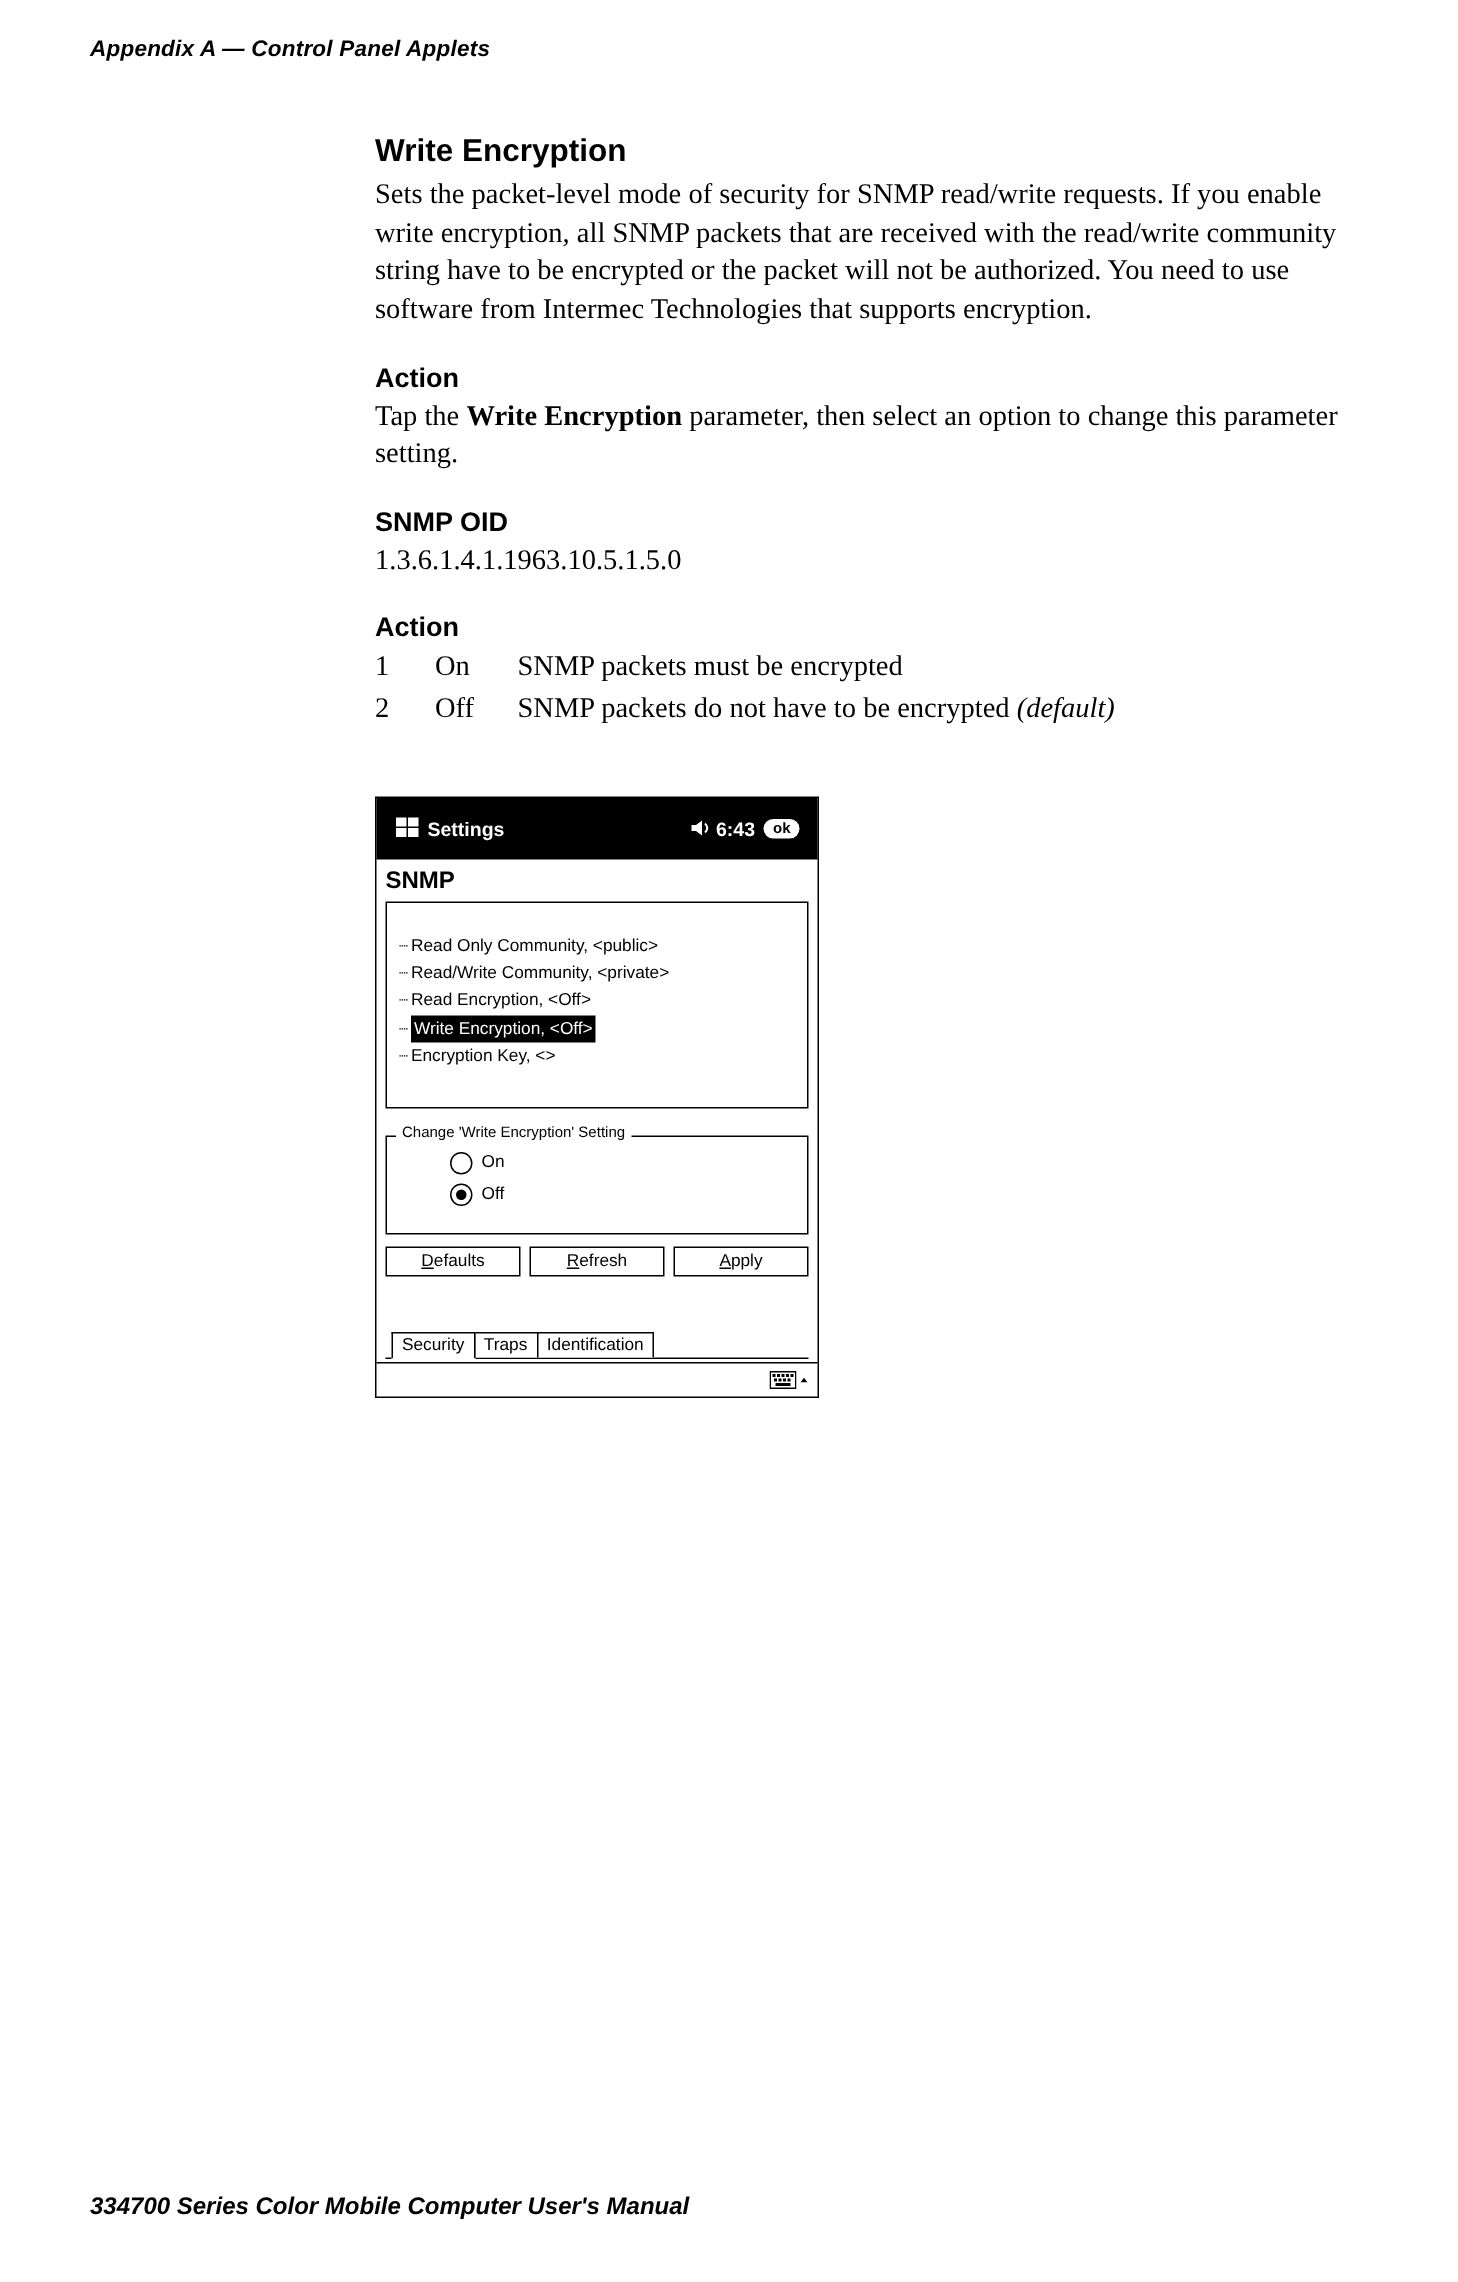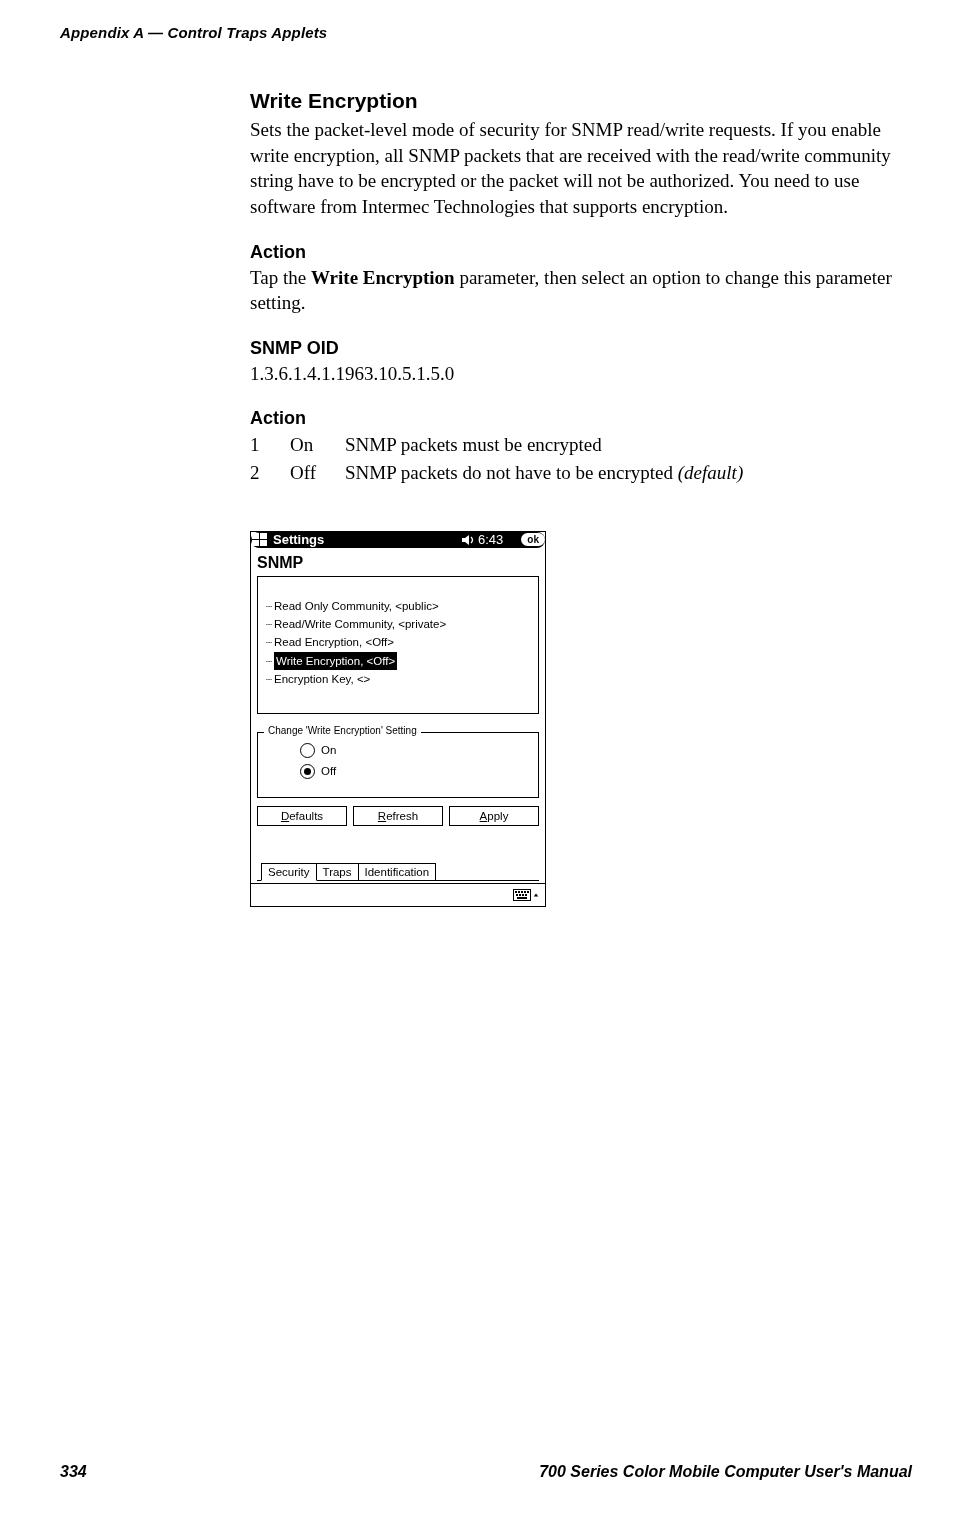--- a/index.html
+++ b/index.html
@@ -89,42 +89,41 @@
     border: 1px solid #000;
     margin-top: 44px;
     font-family: Tahoma, Arial, sans-serif;
     font-size: 12px;
     background: #fff;
     color: #000;
   }
   .title-bar {
     background: #000;
     color: #fff;
-    height: 16px;
+    height: 41px;
     display: flex;
     align-items: center;
-    padding: 0 0;
+    padding: 0 12px;
     font-weight: 700;
     font-size: 13px;
-    border-radius: 11px;
   }
   .title-bar .start-icon {
     width: 18px; height: 18px;
     margin-right: 4px;
     display: inline-flex;
     align-items: center;
     justify-content: center;
   }
   .title-bar .title-text { flex: 1; }
   .title-bar .speaker {
     display:inline-flex;
     align-items:center;
     margin-right:3px;
   }
-  .title-bar .clock { font-weight: 400; margin-right: 18px; }
+  .title-bar .clock { font-weight: 700; margin-right: 6px; }
   .title-bar .ok-badge {
     background:#fff;
     color:#000;
     border-radius: 10px;
     padding: 1px 6px;
     font-size:10px;
     font-weight:700;
   }
   .shot-body { padding: 6px 6px 2px 6px; }
   .group-label { font-weight: 700; font-size: 16px; margin-bottom:4px; }
@@ -231,34 +230,33 @@
   }
   .sip-row .kbd {
     display:inline-flex;
     align-items:center;
     gap:2px;
     font-size:11px;
   }
   .footer {
     margin-top: auto;
     display:flex;
-    justify-content: space-between;
     font-family: "Helvetica Neue", Arial, sans-serif;
     font-style: italic;
     font-weight:700;
     font-size:16px;
     padding-top: 20px;
   }
 </style>
 </head>
 <body>
 
 <div class="page">
 
-  <div class="running-header">Appendix  A    —   Control Traps Applets</div>
+  <div class="running-header">Appendix  A    —   Control Panel Applets</div>
 
   <div class="content">
 
     <h1 class="section-title">Write Encryption</h1>
     <p class="body-text">Sets the packet-level mode of security for SNMP read/write requests. If you enable write encryption, all SNMP packets that are received with the read/write community string have to be encrypted or the packet will not be authorized. You need to use software from Intermec Technologies that supports encryption.</p>
 
 
     <h2 class="section-subtitle">Action</h2>
     <p class="body-text action-text">
       <span>Tap the </span><span class="bold">Write Encryption</span><span> parameter, then select an option to change this parameter setting.</span>

